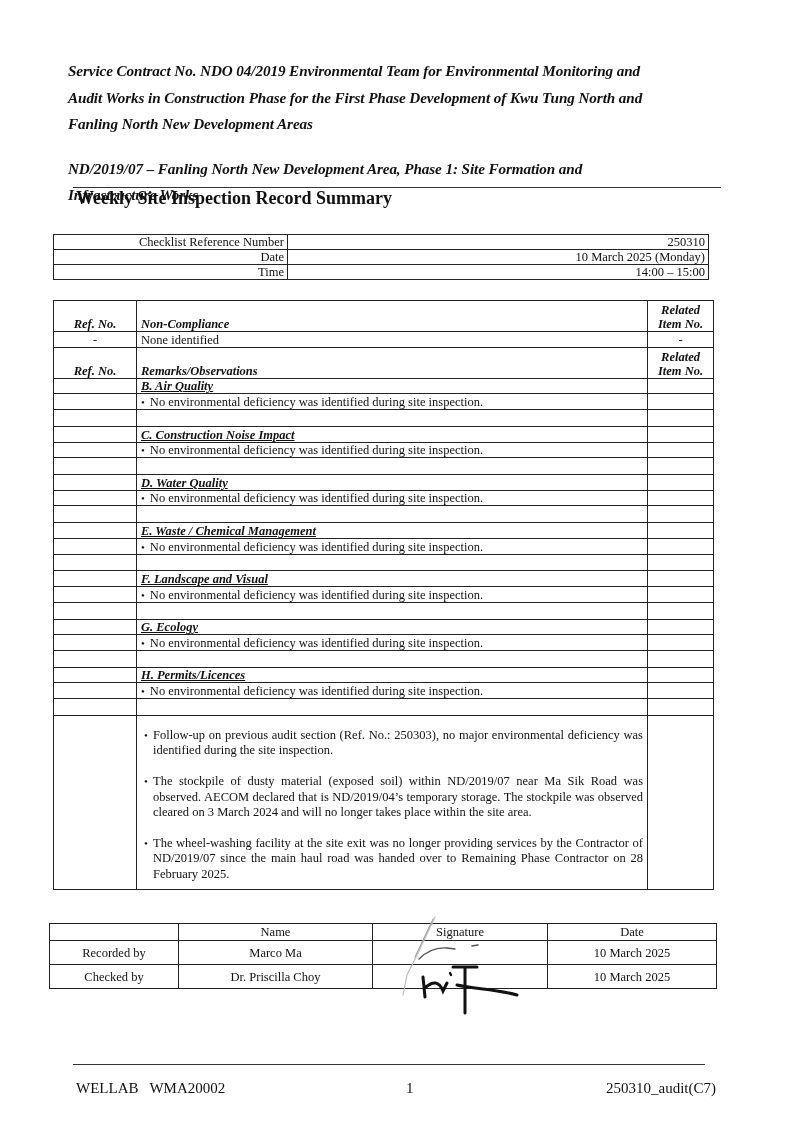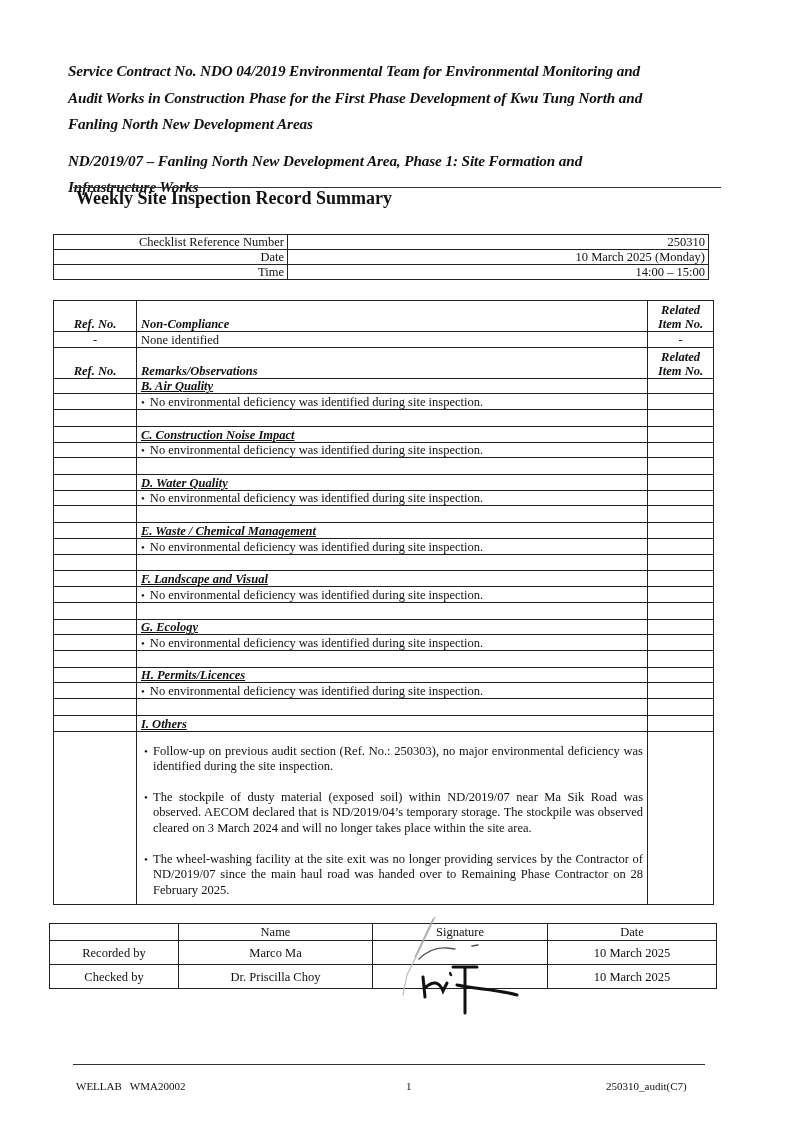--- a/index.html
+++ b/index.html
@@ -4,21 +4,21 @@
 <style>
   html, body { margin:0; padding:0; background:#ffffff; }
   body { width:794px; height:1123px; position:relative; overflow:hidden;
          font-family:"Liberation Serif", serif; color:#111; }
   .abs { position:absolute; }
 
   
   .title-block { left:68px; top:58px; width:640px; font-style:italic; font-weight:bold;
                  font-size:15.2px; line-height:26.5px; letter-spacing:-0.1px; }
   .title-block p { margin:0; }
-  .title-block p.sub { margin-top:10px;font-family:Liberation Serif, serif; }
+  .title-block p.sub { margin-top:18px;font-family:Liberation Serif, serif; }
   .header-rule { left:73px; top:187px; width:648px; height:0; border-top:1.6px solid #333; }
   .section-heading { left:76px; top:188px; font-weight:bold; font-size:18px; }
 
   table { border-collapse:collapse; font-size:12.5px; }
   td { border:1.3px solid #222; padding:0 4px; vertical-align:bottom; line-height:14px; }
 
   
   .info { left:53px; top:234px; width:656px; }
   .info td { height:14px; padding:0 3px;text-align:right; }
   .info td.k { width:227px; }
@@ -39,21 +39,21 @@
   .others p::before { content:"\2022"; display:inline-block; width:9px; text-indent:0; font-size:11px; }
 
   
   .sign { left:49px; top:923px; width:668px; }
   .sign td { text-align:center; vertical-align:middle; padding:0;margin-top:40px; }
   .sign tr.hd td { height:16px; }
   .sign tr.p td { height:23px; }
   .signature-svg { left:395px; top:915px; width:140px; height:100px; pointer-events:none; }
 
   .footer-rule { left:73px; top:1064px; width:632px; height:0; border-top:1.4px solid #333; }
-  .footer { top:1080px; font-size:11px; }
+  .footer { top:1080px; font-size:15px; }
   .f-left { left:76px; }
   .f-center { left:406px; }
   .f-right { left:606px; }
 </style>
 </head>
 <body>
 
 <div class="abs title-block">
   <p>Service Contract No. NDO 04/2019 Environmental Team for Environmental Monitoring and</p>
   <p>Audit Works in Construction Phase for the First Phase Development of Kwu Tung North and</p>
@@ -201,25 +201,20 @@
         <td><span class="bullet">No environmental deficiency was identified during site inspection.</span></td>
         <td class="c3"></td>
       </tr>
       <tr class="e">
         <td class="c1"></td>
         <td></td>
         <td class="c3"></td>
       </tr>
     </tbody>
   <tbody>
-      <tr class="r">
-    <td class="c1"></td>
-    <td><span class="cat">I. Others</span></td>
-    <td class="c3"></td>
-  </tr>
   <tr class="others">
     <td class="c1" style="height:166px"></td>
     <td class="txt">
       <p>Follow-up on previous audit section (Ref. No.: 250303), no major environmental deficiency was identified during the site inspection.</p>
       <p>The stockpile of dusty material (exposed soil) within ND/2019/07 near Ma Sik Road was observed. AECOM declared that is ND/2019/04’s temporary storage. The stockpile was observed cleared on 3 March 2024 and will no longer takes place within the site area.</p>
       <p>The wheel-washing facility at the site exit was no longer providing services by the Contractor of ND/2019/07 since the main haul road was handed over to Remaining Phase Contractor on 28 February 2025.</p>
     </td>
     <td class="c3"></td>
   </tr>
 </tbody>

